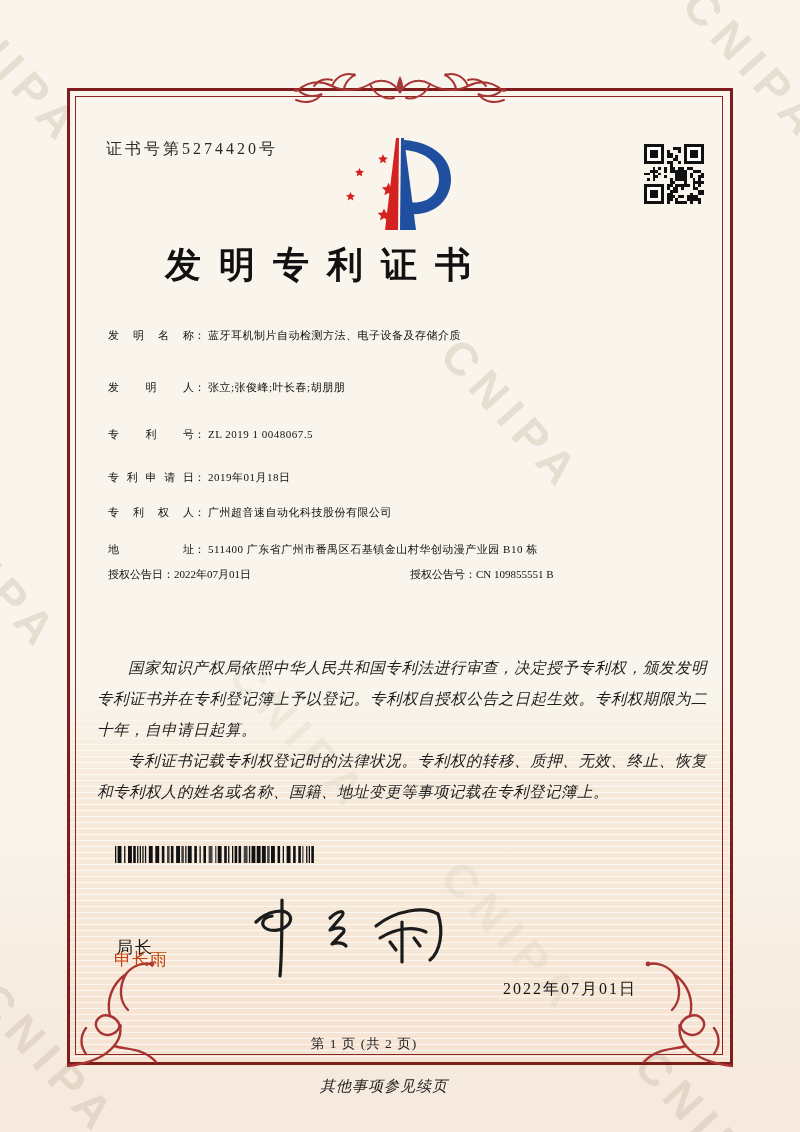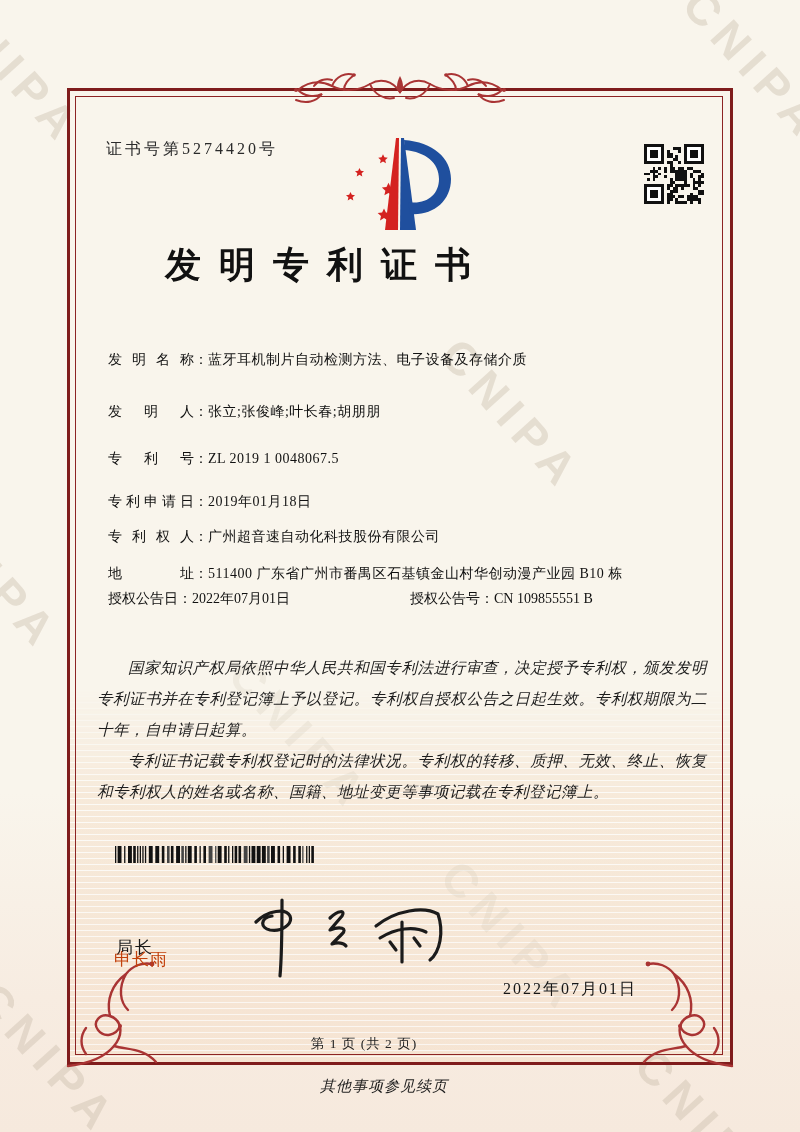--- a/index.html
+++ b/index.html
@@ -44,21 +44,21 @@
     position:absolute;left:106px;top:139px;
     font-size:16px;letter-spacing:3px;color:#2a2a2a;
   }
   .qr{position:absolute;left:644px;top:144px;width:60px;height:60px;}
   .logo{position:absolute;left:338px;top:134px;width:120px;height:98px;}
   .title{
     position:absolute;left:0;top:241px;width:636px;text-align:center;
     font-size:36px;font-weight:bold;color:#111;
     letter-spacing:18px;text-indent:18px;
   }
-  .fields{position:absolute;left:108px;top:348px;width:566px;font-size:14px;color:#111;}
+  .fields{position:absolute;left:108px;top:324px;width:566px;font-size:11px;color:#111;}
   .frow{display:flex;align-items:flex-start;line-height:23px;}
   .flabel{
     display:inline-block;width:86px;flex:0 0 86px;
     text-align:justify;text-align-last:justify;
   }
   .fcolon{flex:0 0 14px;}
   .fvalue{flex:1;letter-spacing:0.5px;}
   .grant-row{display:flex;line-height:23px;}
   .grant-left{display:flex;width:302px;flex:0 0 302px;}
   .grant-right{display:flex;}

